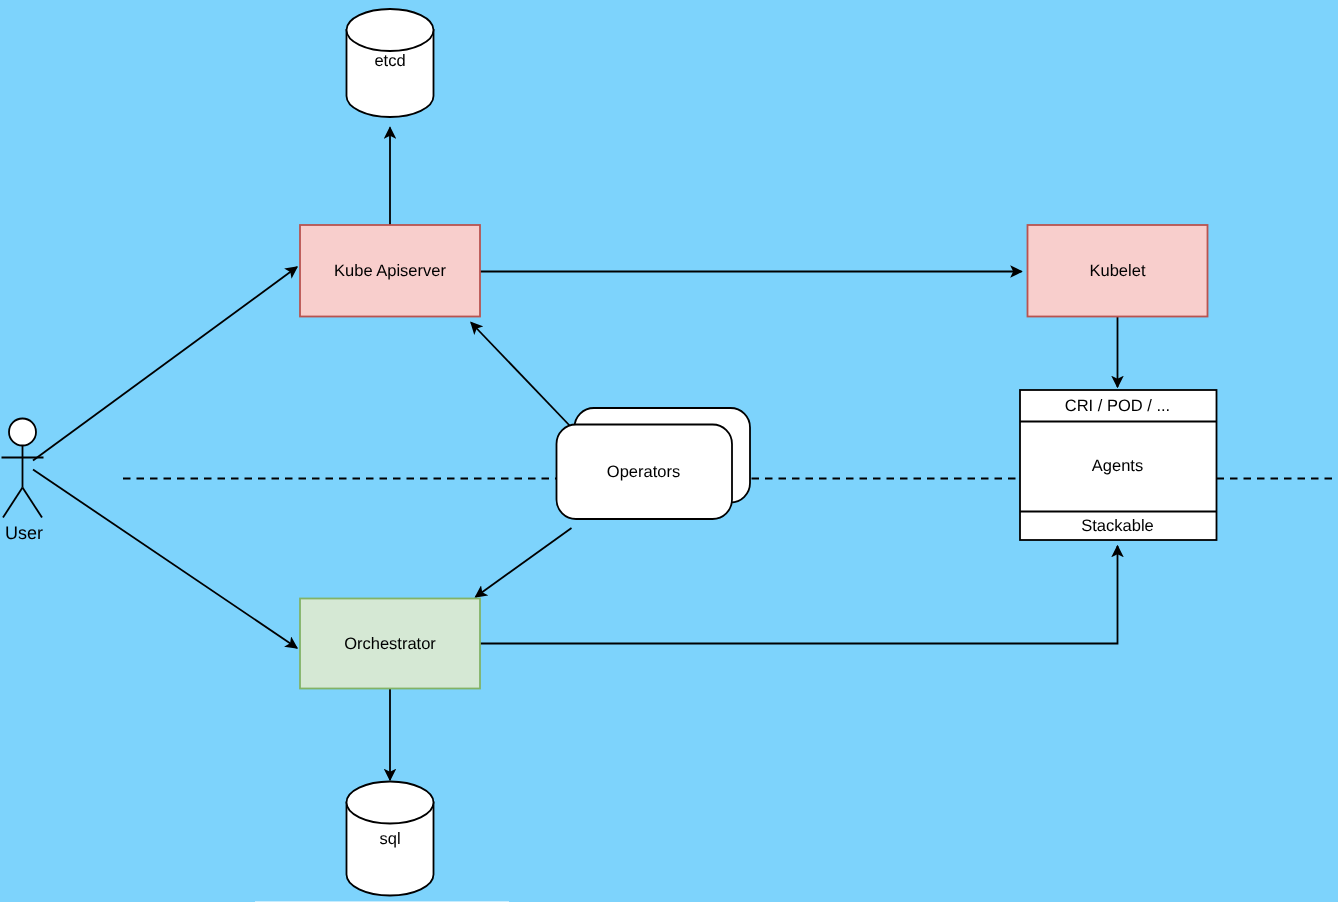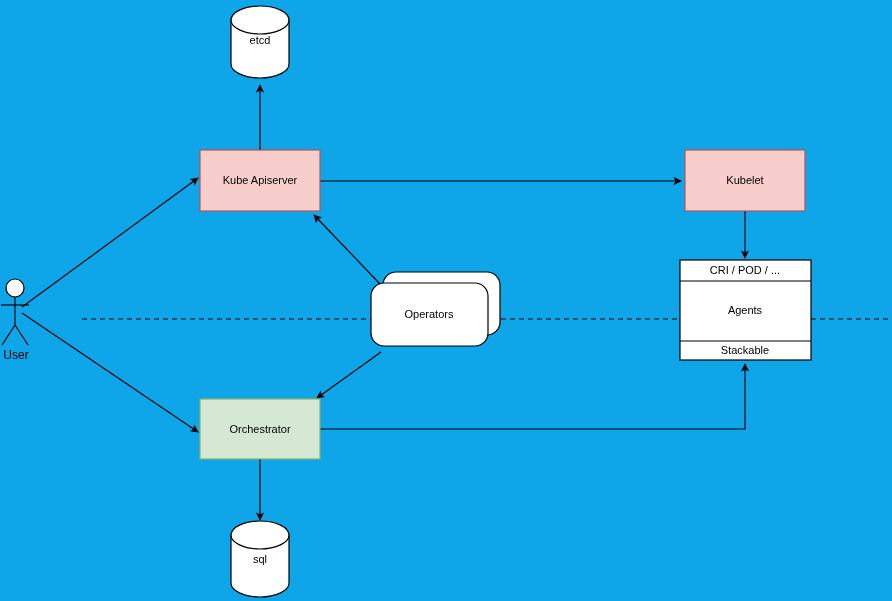--- a/index.html
+++ b/index.html
@@ -7,21 +7,21 @@
     padding: 0;
     background: #ffffff;
   }
   body {
     font-family: "Liberation Sans", sans-serif;
   }
   #canvas {
     position: relative;
     width: 892px;
     height: 601px;
-    background: #0ea5e9;
+    background: #7dd3fc;
     overflow: hidden;
   }
   #diagram-svg {
     position: absolute;
     top: 0;
     left: 0;
     width: 892px;
     height: 601px;
   }
   .node-label {

